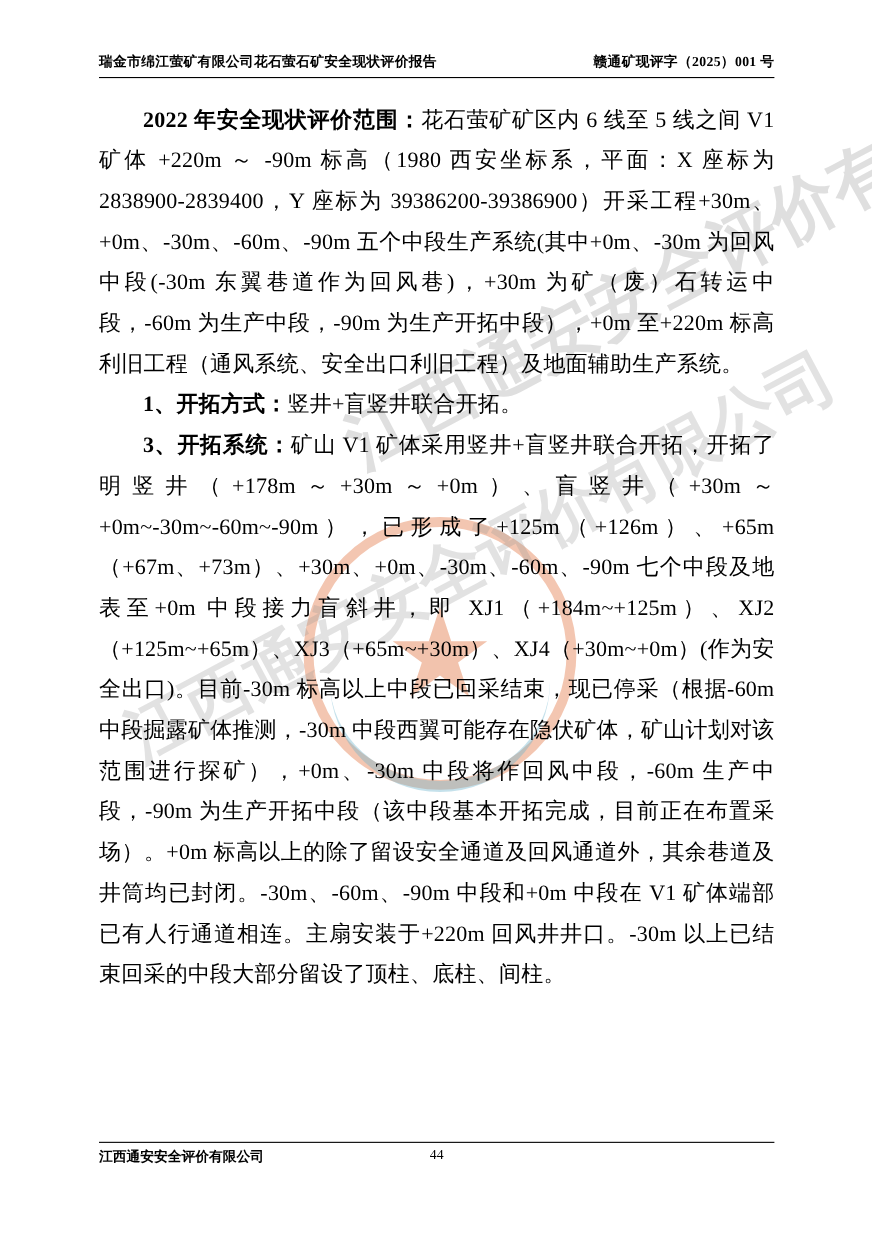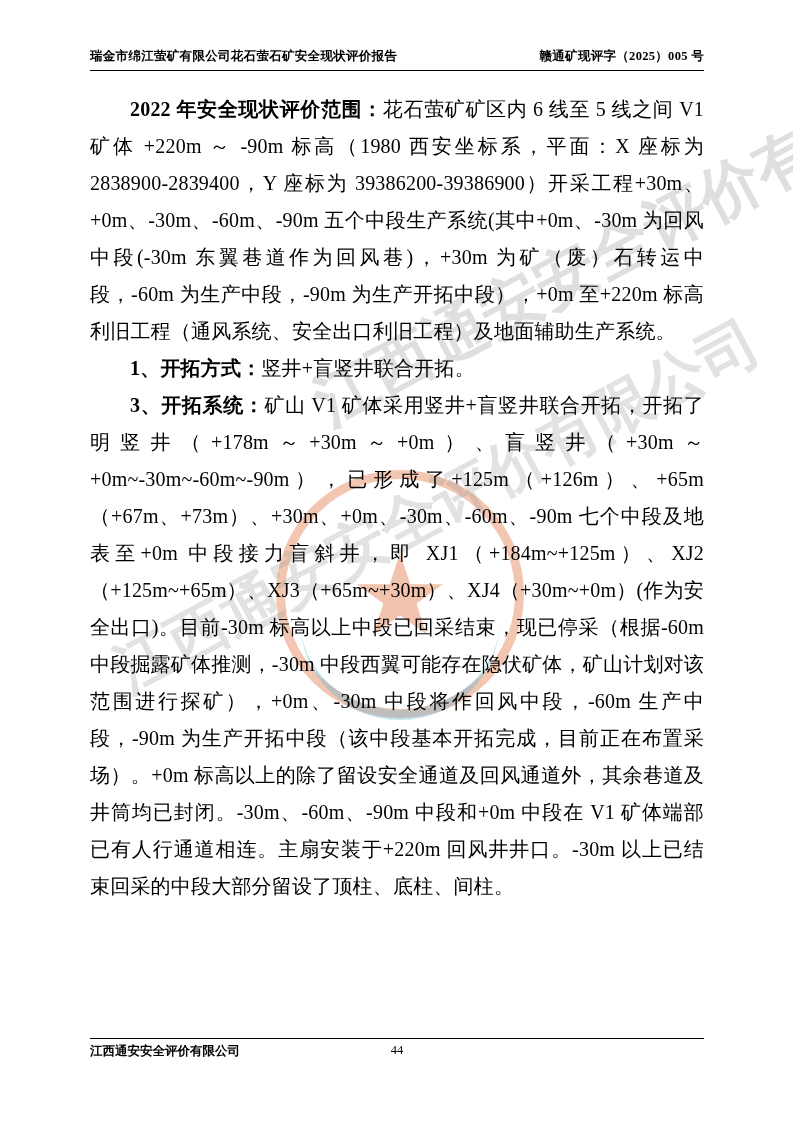--- a/index.html
+++ b/index.html
@@ -160,21 +160,21 @@
     <div class="wm-star">★</div>
     <div class="wm-arc"></div>
     <div class="wm-diag">江西通安安全评价有限公司</div>
     <div class="wm-diag2">江西通安安全评价有限公司</div>
   </div>
 
   <div class="content">
 
     <div class="header">
       <div>瑞金市绵江萤矿有限公司花石萤石矿安全现状评价报告</div>
-      <div>赣通矿现评字（2025）005 号</div>
+      <div>赣通矿现评字（2025）001 号</div>
     </div>
     <div class="header-rule"></div>
 
 
     <p class="body-par">
       <span class="b">2022 年安全现状评价范围：</span><span>花石萤矿矿区内 6 线至 5 线之间 V1 矿体 +220m ～ -90m 标高（1980 西安坐标系，平面：X 座标为 2838900-2839400，Y 座标为 39386200-39386900）开采工程+30m、+0m、-30m、-60m、-90m 五个中段生产系统(其中+0m、-30m 为回风中段(-30m 东翼巷道作为回风巷)，+30m 为矿（废）石转运中段，-60m 为生产中段，-90m 为生产开拓中段），+0m 至+220m 标高利旧工程（通风系统、安全出口利旧工程）及地面辅助生产系统。</span>
     </p>
 
     <p class="body-par">
       <span class="b">1、</span><span class="b">开拓方式：</span><span>竖井+盲竖井联合开拓。</span>

